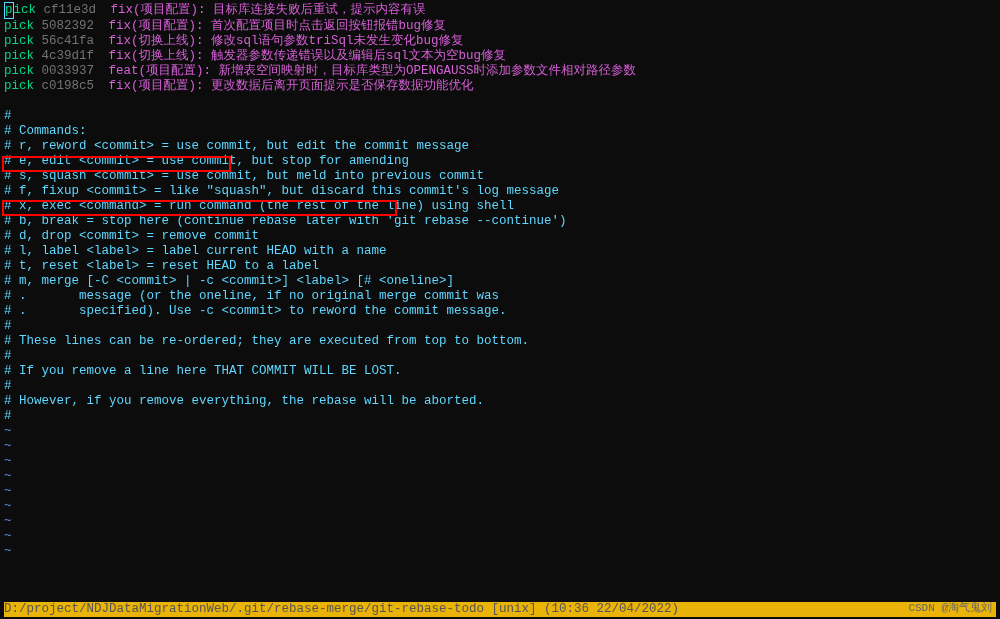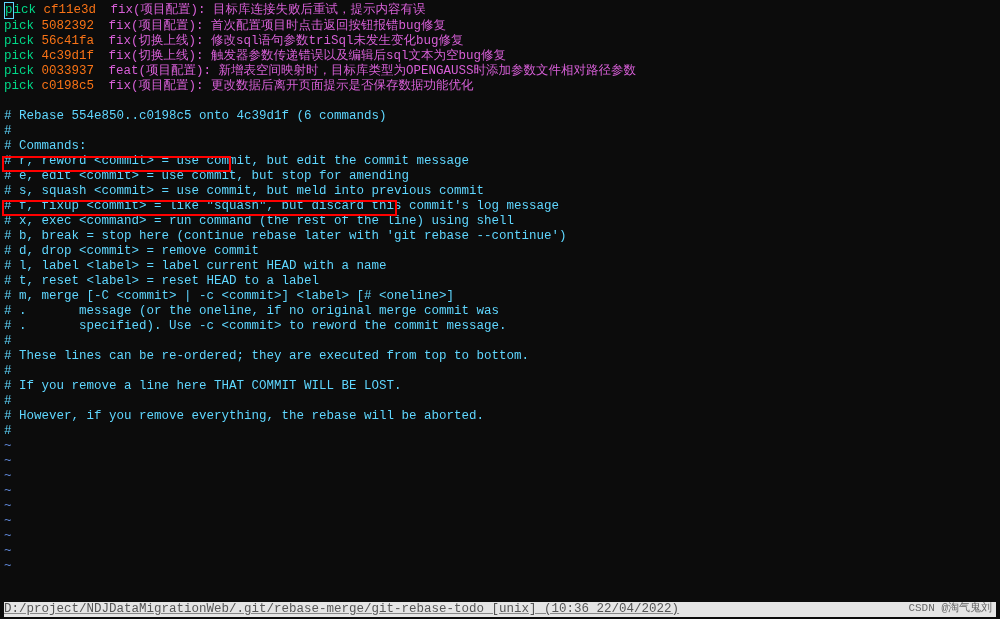--- a/index.html
+++ b/index.html
@@ -10,38 +10,37 @@
       line-height: 1.2;
       color: #5fd7ff;
       width: 1000px;
       height: 619px;
       overflow: hidden;
       padding: 2px 4px;
       position: relative;
     }
     .line { white-space: pre; }
     .pick-keyword { color: #00d787; }
-    .commit-hash { color: #f97316; }
+    .commit-hash { color: #737373; }
     .commit-msg { color: #d75fd7; margin-left: 7px; }
     .comment { color: #5fd7ff; }
     .cursor-box { border: 1px solid #5fd7ff; display: inline-block; }
     .highlight-box {
       border: 2px solid #ff0000;
       position: absolute;
       pointer-events: none;
     }
     .tilde { color: #5f87d7; }
     .status-bar {
       position: absolute;
       bottom: 2px;
       left: 4px;
       right: 4px;
       color: #888888;
-      background: #e5e5e5;
-      text-decoration: underline;
+      background: #eab308;
     }
     .watermark {
       position: absolute;
       right: 8px;
       bottom: 4px;
       color: #666666;
       font-size: 11px;
       text-align: center;
     }
     .faint { color: #555555; }
@@ -51,21 +50,20 @@
 
 <div>
 
   <div class="line"><span class="cursor-box pick-keyword">p</span><span class="pick-keyword">ick </span><span class="commit-hash">cf11e3d</span> <span class="commit-msg">fix(项目配置): 目标库连接失败后重试，提示内容有误</span></div>
   <div class="line"><span class="pick-keyword">pick</span> <span class="commit-hash">5082392</span> <span class="commit-msg">fix(项目配置): 首次配置项目时点击返回按钮报错bug修复</span></div>
   <div class="line"><span class="pick-keyword">pick</span> <span class="commit-hash">56c41fa</span> <span class="commit-msg">fix(切换上线): 修改sql语句参数triSql未发生变化bug修复</span></div>
   <div class="line"><span class="pick-keyword">pick</span> <span class="commit-hash">4c39d1f</span> <span class="commit-msg">fix(切换上线): 触发器参数传递错误以及编辑后sql文本为空bug修复</span></div>
   <div class="line"><span class="pick-keyword">pick</span> <span class="commit-hash">0033937</span> <span class="commit-msg">feat(项目配置): 新增表空间映射时，目标库类型为OPENGAUSS时添加参数文件相对路径参数</span></div>
   <div class="line"><span class="pick-keyword">pick</span> <span class="commit-hash">c0198c5</span> <span class="commit-msg">fix(项目配置): 更改数据后离开页面提示是否保存数据功能优化</span></div>
   <div class="line"> </div>
-  <div class="line comment"># Rebase 554e850..c0198c5 onto 4c39d1f (6 commands)</div>
   <div class="line comment">#</div>
   <div class="line comment"># Commands:</div>
   <div class="line comment"># r, reword &lt;commit&gt; = use commit, but edit the commit message</div>
   <div class="line comment"># e, edit &lt;commit&gt; = use commit, but stop for amending</div>
   <div class="line comment"># s, squash &lt;commit&gt; = use commit, but meld into previous commit</div>
   <div class="line comment"># f, fixup &lt;commit&gt; = like "squash", but discard this commit's log message</div>
   <div class="line comment"># x, exec &lt;command&gt; = run command (the rest of the line) using shell</div>
   <div class="line comment"># b, break = stop here (continue rebase later with 'git rebase --continue')</div>
   <div class="line comment"># d, drop &lt;commit&gt; = remove commit</div>
   <div class="line comment"># l, label &lt;label&gt; = label current HEAD with a name</div>

